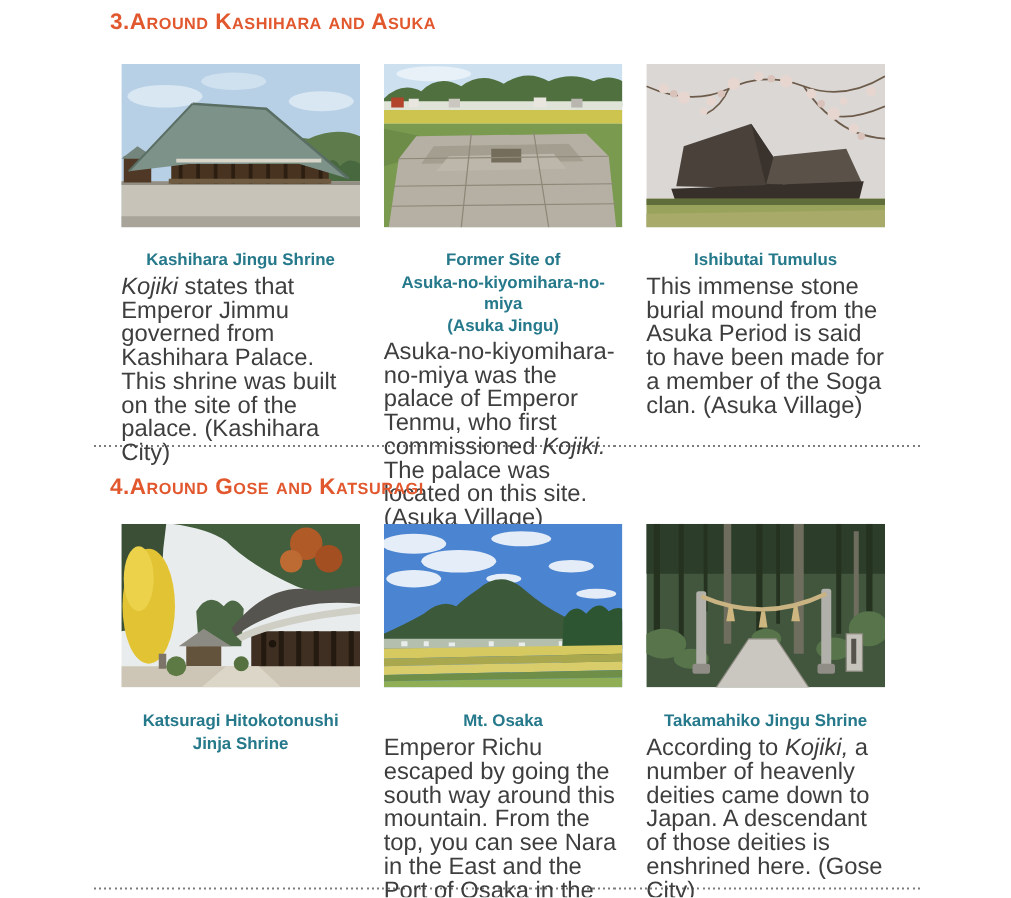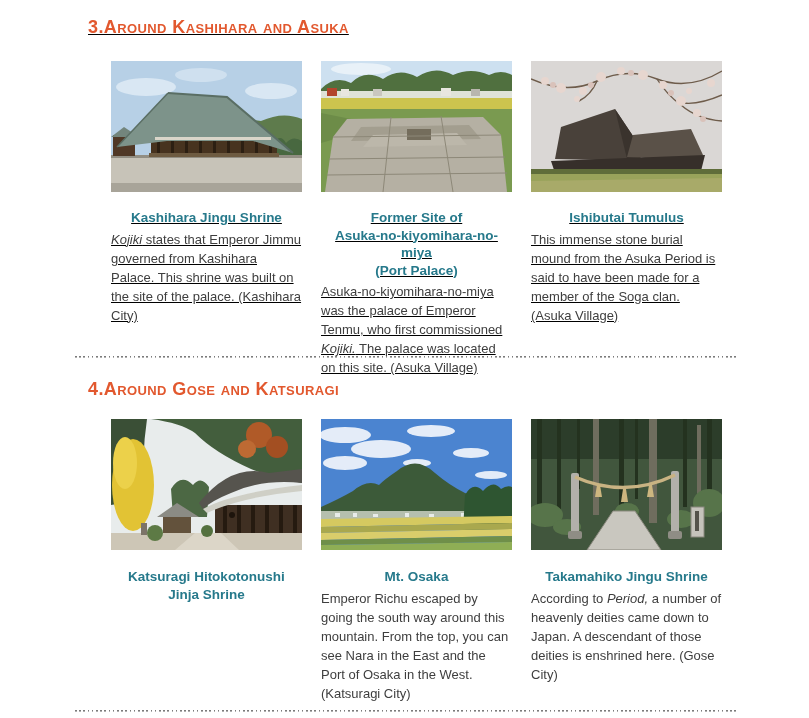--- a/index.html
+++ b/index.html
@@ -1,36 +1,36 @@
 <!DOCTYPE html>
 <html><head>
 <meta charset="utf-8">
 <style>
   html,body { margin:0; padding:0; background:#ffffff; }
   body { font-family: "Liberation Sans", sans-serif; }
   .page { position:relative; width:809px; height:718px; background:#ffffff; overflow:hidden; }
   .section { box-sizing:border-box; margin-left:88px; }
-  .section-1 { height:356px; padding-top:17px;text-decoration:underline; }
+  .section-1 { height:356px; padding-top:7px; }
   .section-2 { height:352px; padding-top:21px; }
   .section-heading {
     margin:0; font-size:18px; line-height:20px; font-weight:bold;
     font-variant:small-caps; letter-spacing:0.4px; color:#e2582e;
   }
-  .cards { display:flex; gap:19px; margin-left:23px; }
+  .cards { display:flex; gap:19px; margin-left:9px; }
   .section-1 .cards { margin-top:24px; }
   .section-2 .cards { margin-top:20px; }
   .card { width:191px; margin:0; display:flex; flex-direction:column; }
   .photo { width:191px; height:131px; overflow:hidden; }
   .photo svg { display:block; width:191px; height:131px; }
   .card-title {
     margin-top:17px; text-align:center; font-weight:bold;
     font-size:13.5px; line-height:17.5px; color:#26798b; white-space:pre-line;
   }
   .section-2 .card-title { margin-top:18px;text-align:center; }
-  .card-body { margin:3px 0 0 0; font-size:13px; line-height:19px; color:#3e3e3e; }
+  .card-body { margin:3px 0 0 0; font-size:19px; line-height:19px; color:#3e3e3e; }
   .card-body em { font-style:italic; }
   .dotted-sep {
     margin-left:75px; width:661px; height:2px;
     background-image:repeating-linear-gradient(90deg,#7b7b7b 0 1.6px,transparent 1.6px 4.2px);
     background-size:100% 1.6px; background-repeat:no-repeat; background-position:0 0;
   }
 </style>
 </head>
 <body>
 
@@ -100,21 +100,21 @@
               <path d="M12 76 L180 74"></path>
               <path d="M8 98 L184 96"></path>
               <path d="M6 114 L186 112"></path>
               <path d="M70 56 L62 131"></path>
               <path d="M120 55 L132 131"></path>
             </g>
           </svg>
         </div>
         <figcaption class="card-title">Former Site of
 Asuka-no-kiyomihara-no-miya
-(Port Palace)</figcaption>
+(Asuka Jingu)</figcaption>
         <p class="card-body">Asuka-no-kiyomihara-no-miya was the palace of Emperor Tenmu, who first commissioned <em>Kojiki.</em> The palace was located on this site. (Asuka Village)</p>
       </figure>
 
       <figure class="card">
         <div class="photo">
           <svg viewBox="0 0 191 131" preserveAspectRatio="none" aria-hidden="true">
             <rect width="191" height="131" fill="#dad7d5"></rect>
             <g stroke="#6e5c4b" stroke-width="1.4" fill="none">
               <path d="M0 18 Q36 34 66 20 Q96 6 126 18 Q158 30 191 10"></path>
               <path d="M66 20 Q60 34 48 40"></path>
@@ -272,21 +272,21 @@
             <g fill="#cdb67f">
               <path d="M66 66 l3 0 l2 12 l-7 0 Z"></path>
               <path d="M92 70 l3 0 l2 13 l-7 0 Z"></path>
               <path d="M118 66 l3 0 l2 12 l-7 0 Z"></path>
             </g>
             <rect x="160" y="88" width="13" height="30" fill="#c5c3bb" stroke="#8a887e"></rect>
             <rect x="164" y="92" width="4" height="20" fill="#55534b"></rect>
           </svg>
         </div>
         <figcaption class="card-title">Takamahiko Jingu Shrine</figcaption>
-        <p class="card-body">According to <em>Period,</em> a number of heavenly deities came down to Japan. A descendant of those deities is enshrined here. (Gose City)</p>
+        <p class="card-body">According to <em>Kojiki,</em> a number of heavenly deities came down to Japan. A descendant of those deities is enshrined here. (Gose City)</p>
       </figure>
 
     </div>
   </section>
 
   <div class="dotted-sep"></div>
 
 </div>
 
 </body></html>

